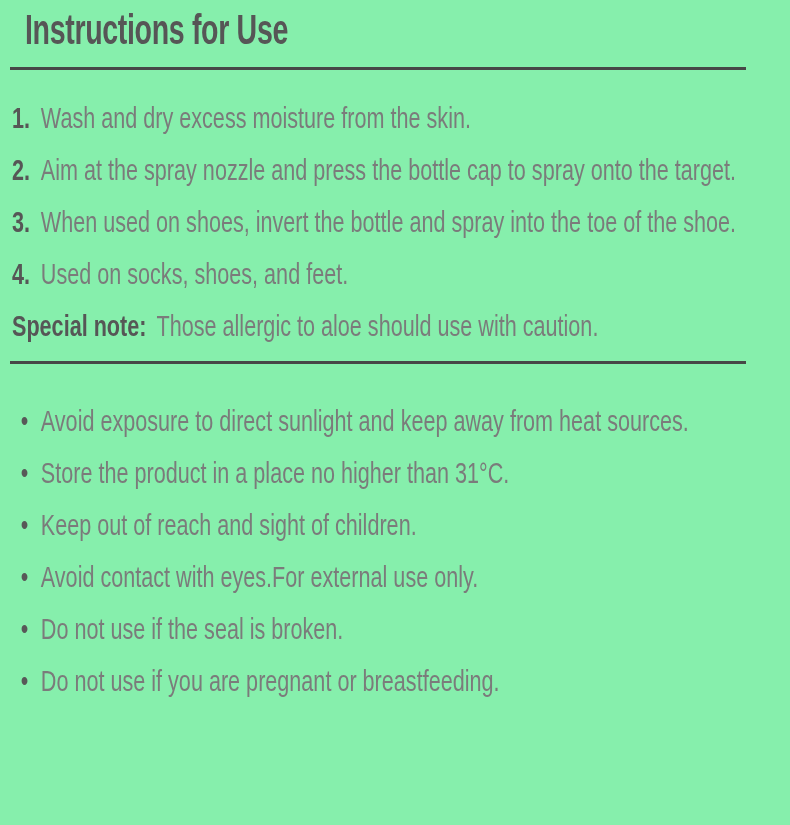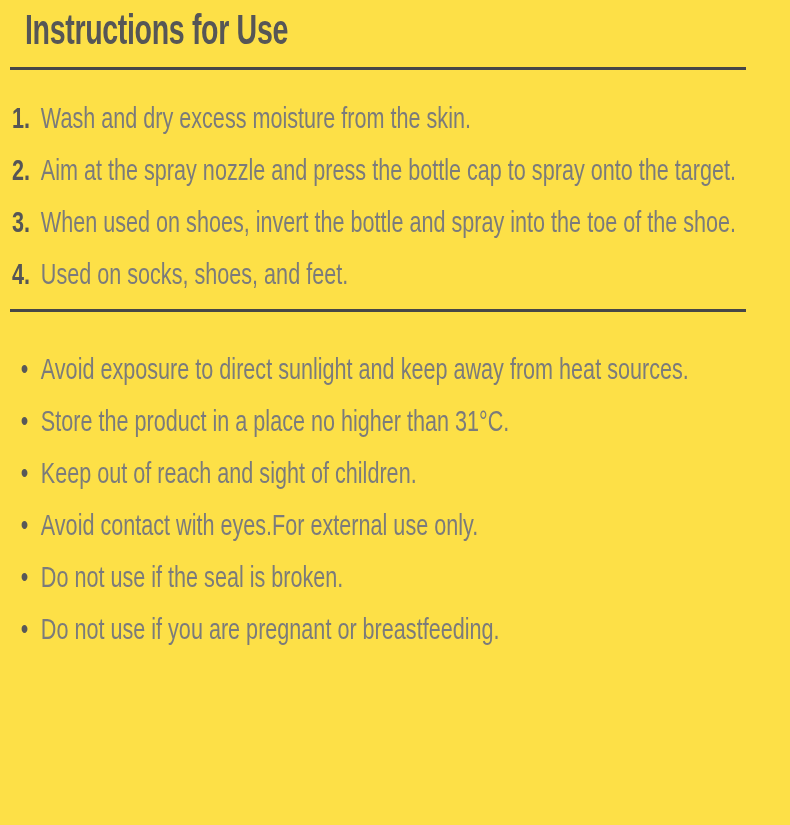--- a/index.html
+++ b/index.html
@@ -1,21 +1,21 @@
 <!DOCTYPE html>
 <html><head>
 <meta charset="utf-8">
 <style>
   * { box-sizing: border-box; }
   html, body { margin: 0; padding: 0; background: #ffffff; }
   .page {
     position: relative;
     width: 790px;
     height: 825px;
-    background: #fde047;
+    background: #86efac;
     font-family: "Liberation Sans", sans-serif;
     overflow: hidden;
   }
   .section-title {
     margin: 0;
     padding: 6px 0 0 25px;
     font-size: 42px;
     line-height: 48px;
     font-weight: bold;
     color: #565656;
@@ -93,20 +93,26 @@
           <span class="num">3.</span>
           <span class="txt">When used on shoes, invert the bottle and spray into the toe of the shoe.</span>
         </span>
       </div>
       <div class="row">
         <span class="condensed">
           <span class="num">4.</span>
           <span class="txt">Used on socks, shoes, and feet.</span>
         </span>
       </div>
+      <div class="row">
+        <span class="condensed">
+          <span class="note-label">Special note:</span>
+          <span class="txt">Those allergic to aloe should use with caution.</span>
+        </span>
+      </div>
     </div>
   </section>
 
   <section>
     <div class="rule rule-2"></div>
 
     <div class="list list-precautions">
       <div class="row">
         <span class="condensed">
           <span class="bullet">•</span>

